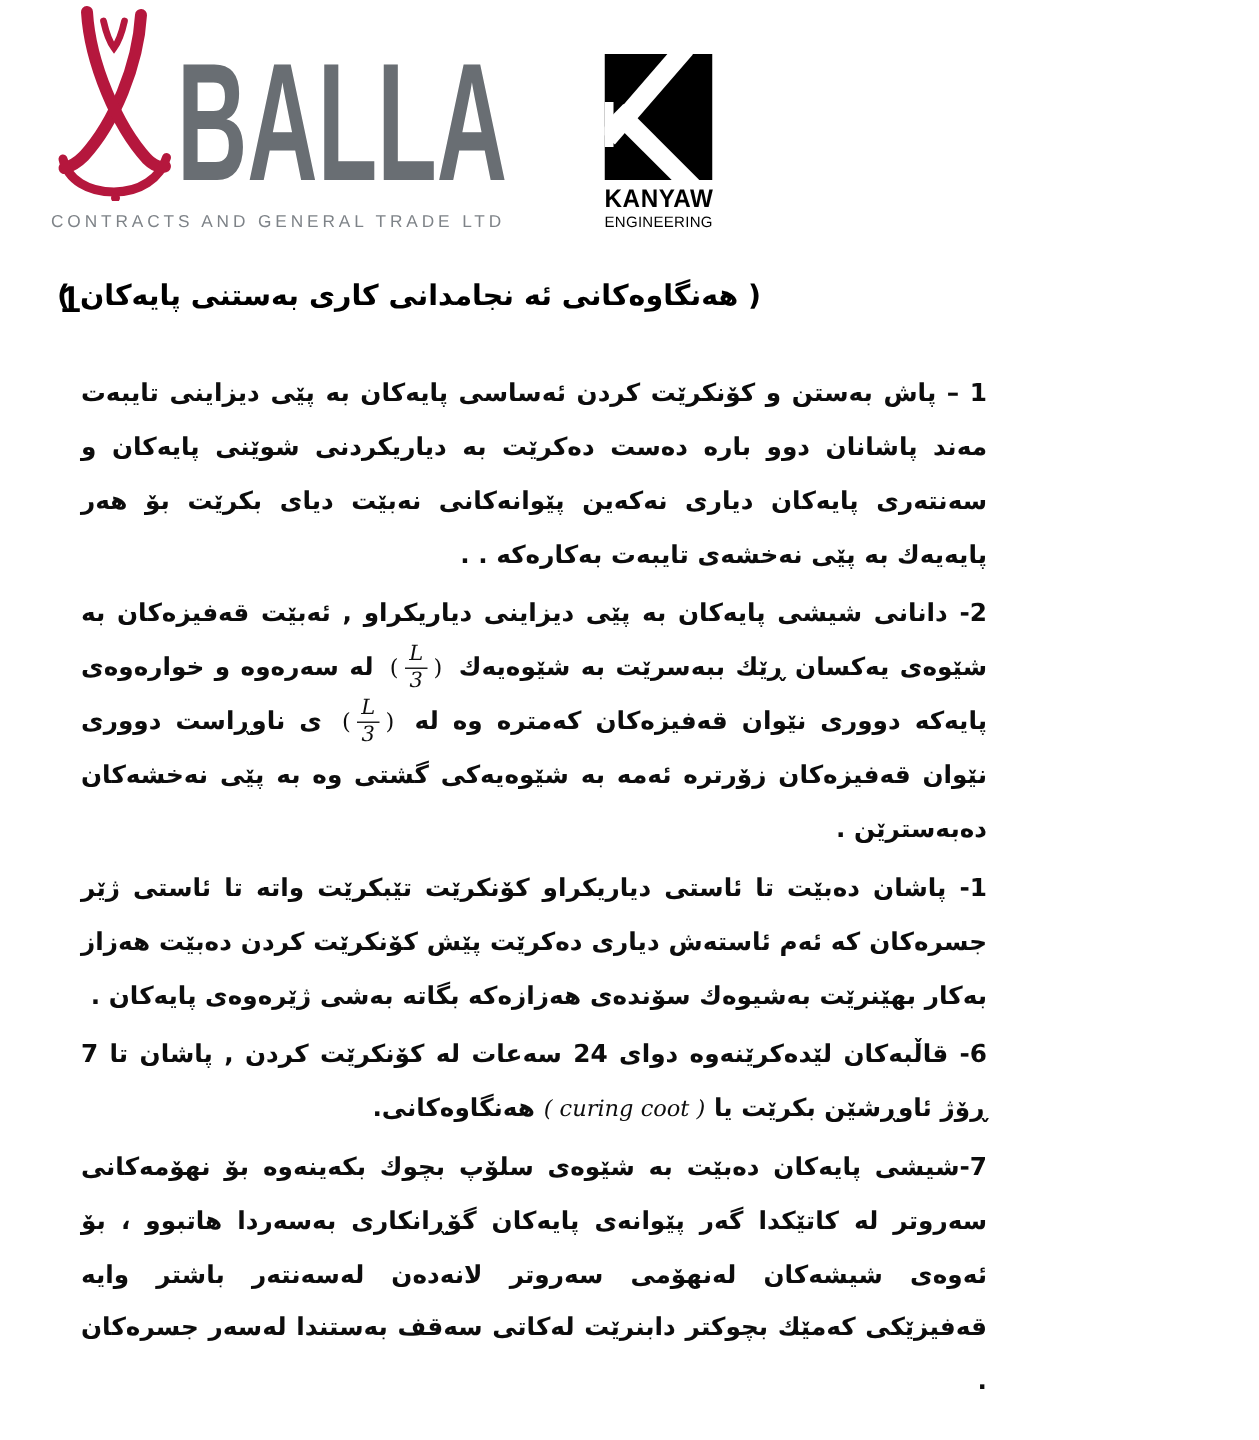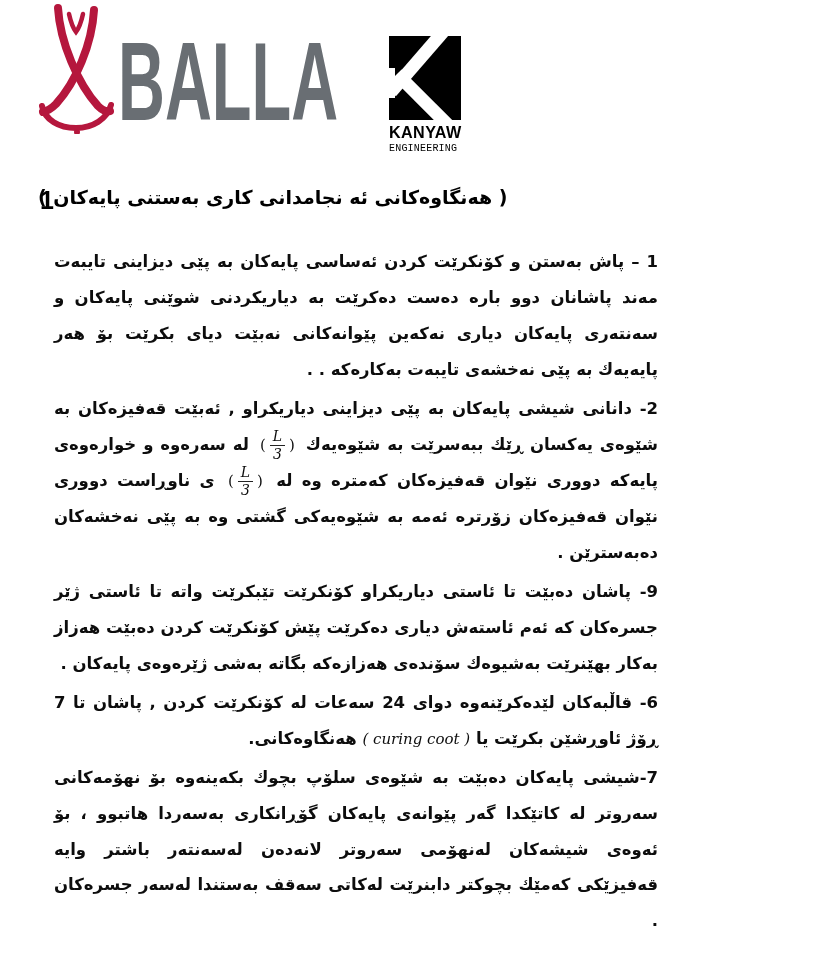--- a/index.html
+++ b/index.html
@@ -16,29 +16,29 @@
     font-family:"Liberation Sans", sans-serif; font-weight:bold;
     font-size:112px; line-height:1; color:#696e73;
     transform:scaleX(0.58); transform-origin:left top;
     margin-top:24px; white-space:nowrap;
   }
   .balla-tagline {
     font-family:"Liberation Sans", sans-serif; font-size:11.5px;
     letter-spacing:2.6px; color:#7e8388; margin-top:4px; white-space:nowrap;
   }
 
-  .kanyaw { position:absolute; left:389px; top:36px; width:80px; text-align:left; }
+  .kanyaw { position:absolute; left:403px; top:36px; width:80px; text-align:left; }
   .kanyaw-mark { width:72px; height:84px; display:block; }
   .kanyaw-name {
     font-family:"Liberation Sans", sans-serif; font-weight:bold;
     font-size:17px; color:#000; margin-top:3px; letter-spacing:0.4px;
     transform:scaleX(0.95); transform-origin:left; white-space:nowrap;
   }
   .kanyaw-tagline {
-    font-family:Liberation Mono, monospace; font-size:10px;
+    font-family:Liberation Sans, sans-serif; font-size:10px;
     color:#000; letter-spacing:0.2px; white-space:nowrap;
   }
 
   
   .title-row { position:absolute; top:186px; left:38px; right:38px; height:36px; }
   .page-number {
     position:absolute; left:2px; top:0;
     font-family:"Liberation Sans", sans-serif; font-weight:bold; font-size:25px; color:#000;
   }
   .doc-title {
@@ -92,20 +92,21 @@
 
               <path d="M35,12 C37,21 39,26 42,30 C45,26 47,21 49,12" stroke-width="4.5"></path>
 
               <path d="M8,104 C11,118 25,126 42,126 C59,126 73,117 77,103" stroke-width="6"></path>
             </g>
             <circle cx="43" cy="130" r="3" fill="#b5173d"></circle>
           </svg>
         </span>
         <div class="balla-name">BALLA</div>
       </div>
+      <div class="balla-tagline">CONTRACTS AND GENERAL TRADE LTD</div>
     </div>
 
     <div class="kanyaw">
       <span>
         <svg class="kanyaw-mark" viewBox="0 0 72 84" xmlns="http://www.w3.org/2000/svg">
           <rect x="0" y="0" width="72" height="84" fill="#000000"></rect>
           <line x1="2" y1="56" x2="54" y2="-4" stroke="#ffffff" stroke-width="13"></line>
           <line x1="8" y1="38" x2="62" y2="92" stroke="#ffffff" stroke-width="13"></line>
           <line x1="3" y1="32" x2="3" y2="62" stroke="#ffffff" stroke-width="6"></line>
         </svg>
@@ -122,21 +123,21 @@
   </div>
 
   <main class="doc-body">
 
     <p>1 – پاش بەستن و کۆنکرێت کردن ئەساسی  پایەکان بە پێی دیزاینی تایبەت مەند پاشانان دوو بارە دەست دەکرێت بە دیاریکردنی شوێنی پایەکان و  سەنتەری پایەکان دیاری نەکەین پێوانەکانی نەبێت دیای بکرێت بۆ هەر پایەیەك بە پێی نەخشەی تایبەت بەکارەکە . .</p>
 
     <p><span>2- دانانی شیشی پایەکان بە پێی دیزاینی دیاریکراو ,  ئەبێت قەفیزەکان بە شێوەی یەکسان ڕێك ببەسرێت بە شێوەیەك </span><span class="mathwrap"><span class="paren">(</span><span class="frac"><span class="num">L</span><span class="den">3</span></span><span class="paren">)</span></span><span> لە سەرەوە و خوارەوەی پایەکە دووری نێوان قەفیزەکان کەمترە وە لە </span><span class="mathwrap"><span class="paren">(</span><span class="frac"><span class="num">L</span><span class="den">3</span></span><span class="paren">)</span></span><span> ی ناوڕاست دووری نێوان قەفیزەکان زۆرترە ئەمە بە شێوەیەکی گشتی وە بە پێی نەخشەکان دەبەسترێن .</span></p>
 
 
 
-    <p>9- پاشان دەبێت تا ئاستی دیاریکراو  کۆنکرێت تێبکرێت واتە تا ئاستی ژێر جسرەکان کە ئەم ئاستەش دیاری دەکرێت  پێش کۆنکرێت کردن دەبێت هەزاز بەکار بهێنرێت بەشیوەك سۆندەی هەزازەکە بگاتە بەشی ژێرەوەی پایەکان .</p>
+    <p>1- پاشان دەبێت تا ئاستی دیاریکراو  کۆنکرێت تێبکرێت واتە تا ئاستی ژێر جسرەکان کە ئەم ئاستەش دیاری دەکرێت  پێش کۆنکرێت کردن دەبێت هەزاز بەکار بهێنرێت بەشیوەك سۆندەی هەزازەکە بگاتە بەشی ژێرەوەی پایەکان .</p>
 
     <p><span>6- قاڵبەکان لێدەکرێنەوە دوای 24 سەعات لە  کۆنکرێت کردن ,  پاشان  تا 7 ڕۆژ ئاوڕشێن بکرێت یا </span><span class="latin">( curing coot )</span><span> هەنگاوەکانی.</span></p>
 
     <p>7-شیشی پایەکان دەبێت بە شێوەی سلۆپ بچوك بکەینەوە بۆ نهۆمەکانی سەروتر لە کاتێکدا گەر پێوانەی پایەکان گۆڕانکاری بەسەردا هاتبوو ، بۆ ئەوەی شیشەکان لەنهۆمی سەروتر لانەدەن لەسەنتەر باشتر وایە قەفیزێکی کەمێك بچوکتر دابنرێت لەکاتی سەقف بەستندا لەسەر جسرەکان .</p>
 
   </main>
 
 </div>
 
 </body></html>

